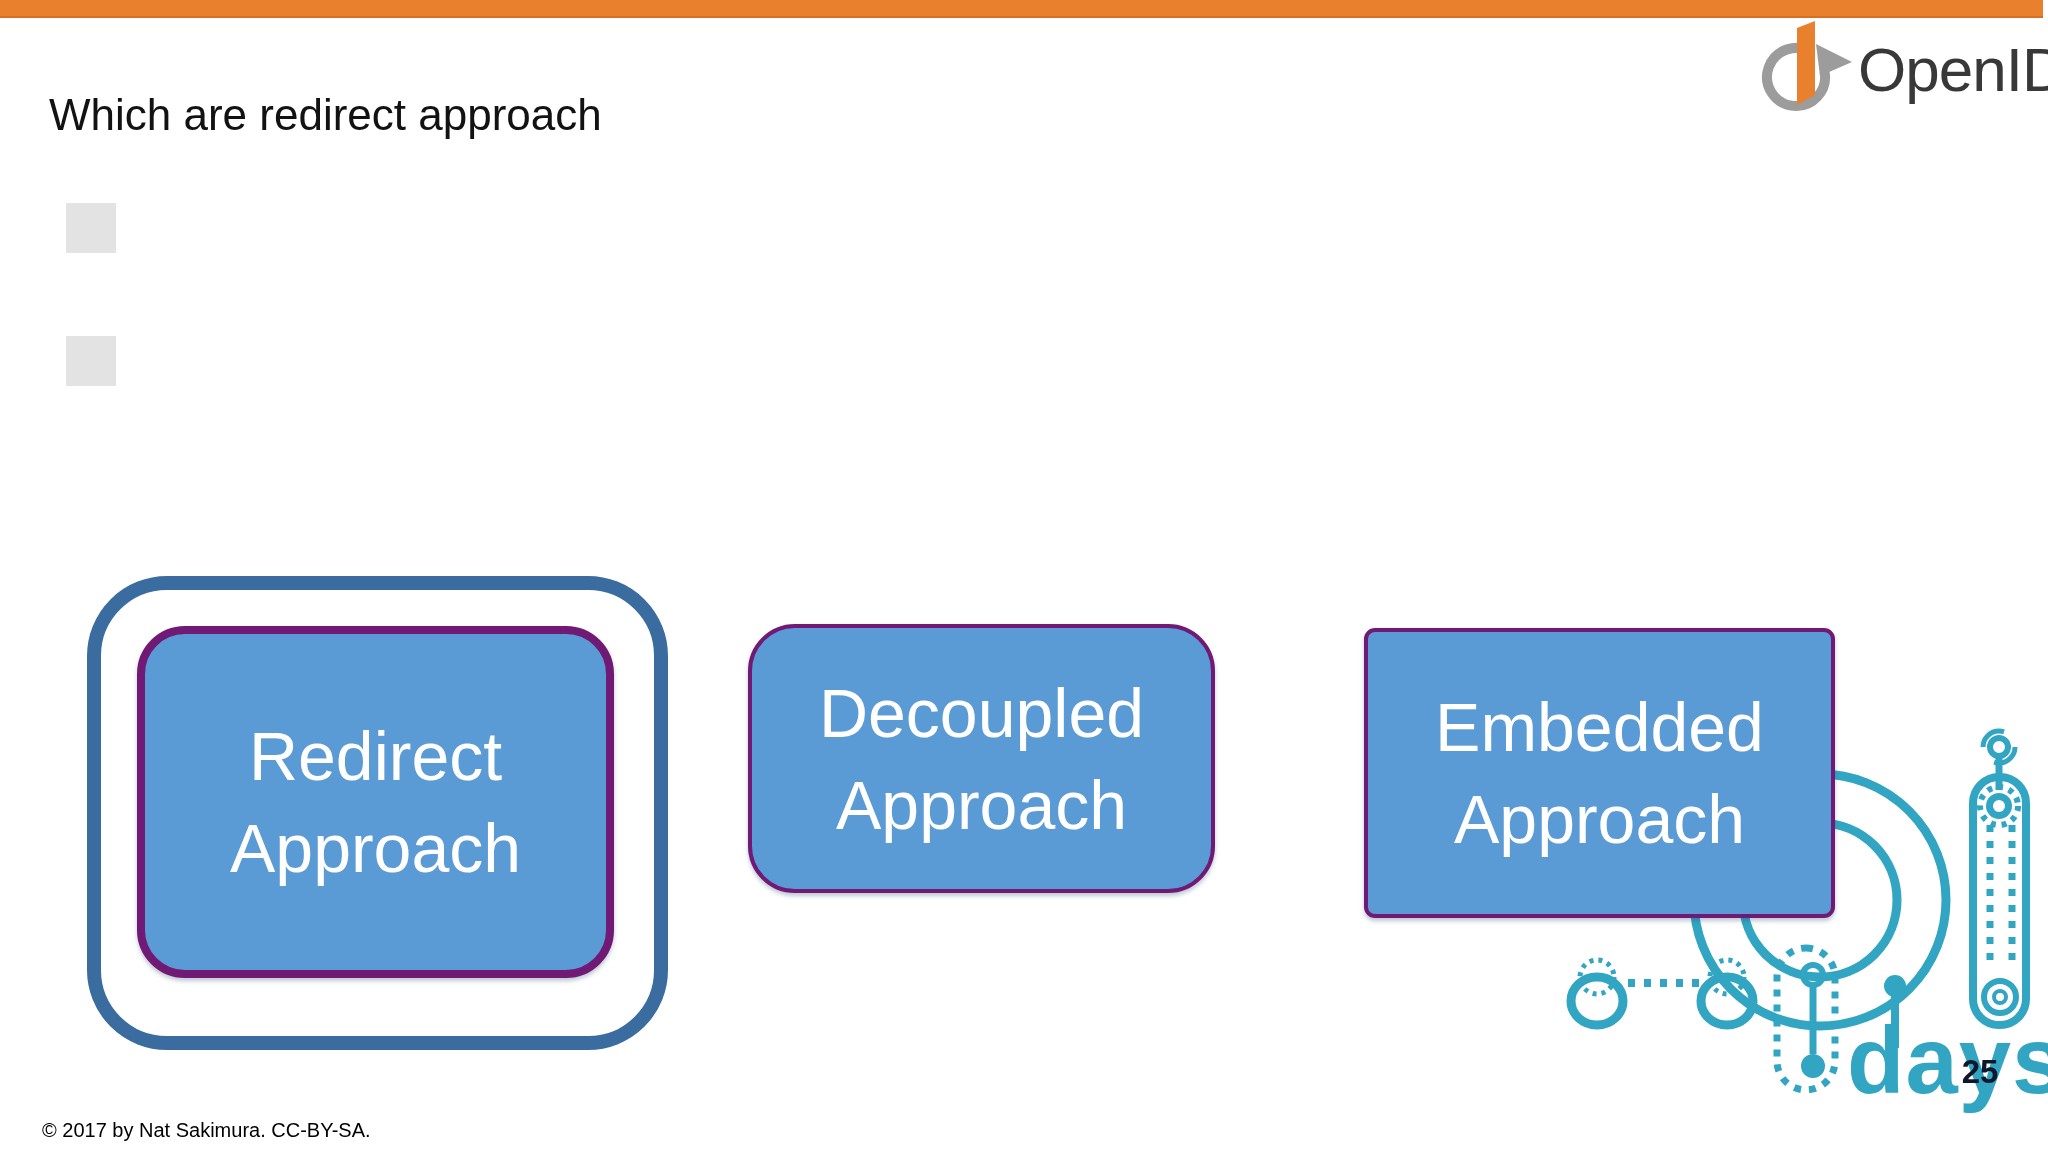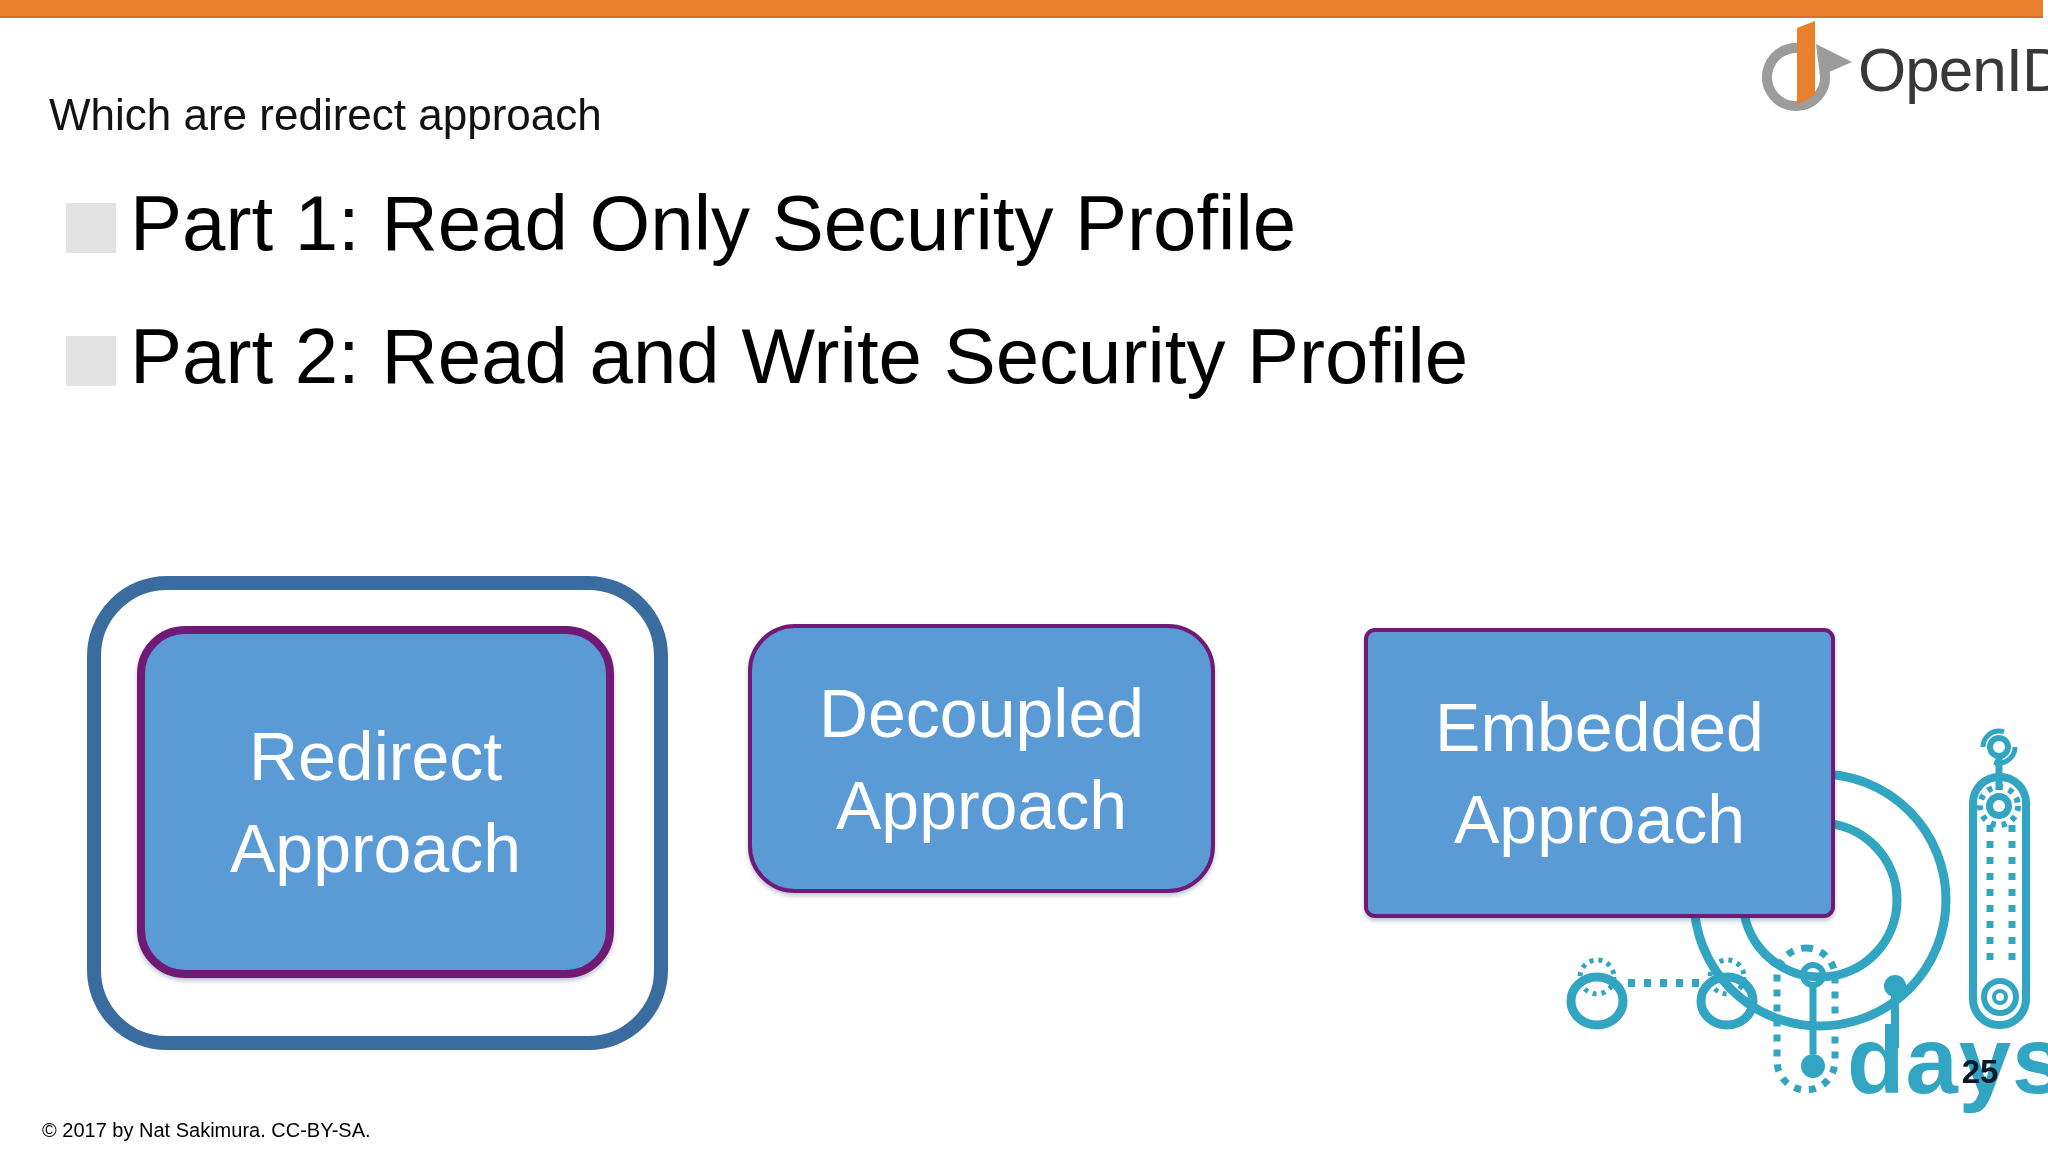--- a/index.html
+++ b/index.html
@@ -92,25 +92,23 @@
     <polygon points="1816,44 1852,62 1820,76" fill="#9C9C9C"></polygon>
   </svg>
   <div class="openid-wordmark"><span>OpenID</span></div>
 </div>
 
 <div class="slide-title">Which are redirect approach</div>
 
 <div class="bullet-list">
   <div class="bullet-row">
     <span class="bullet-square"></span>
-    <span class="bullet-text">Part 1: Read Only Security Profile</span>
   </div>
   <div class="bullet-row">
     <span class="bullet-square"></span>
-    <span class="bullet-text">Part 2: Read and Write Security Profile</span>
   </div>
 </div>
 
 <svg class="days-art" viewBox="1430 690 618 462" xmlns="http://www.w3.org/2000/svg">
   <g stroke="#31A5C2" fill="none" stroke-linecap="butt">
 
     <circle cx="1820" cy="900" r="126" stroke-width="9"></circle>
     <circle cx="1820" cy="900" r="77" stroke-width="9"></circle>
 
     <ellipse cx="1597" cy="1001" rx="26" ry="24" stroke-width="9"></ellipse>

